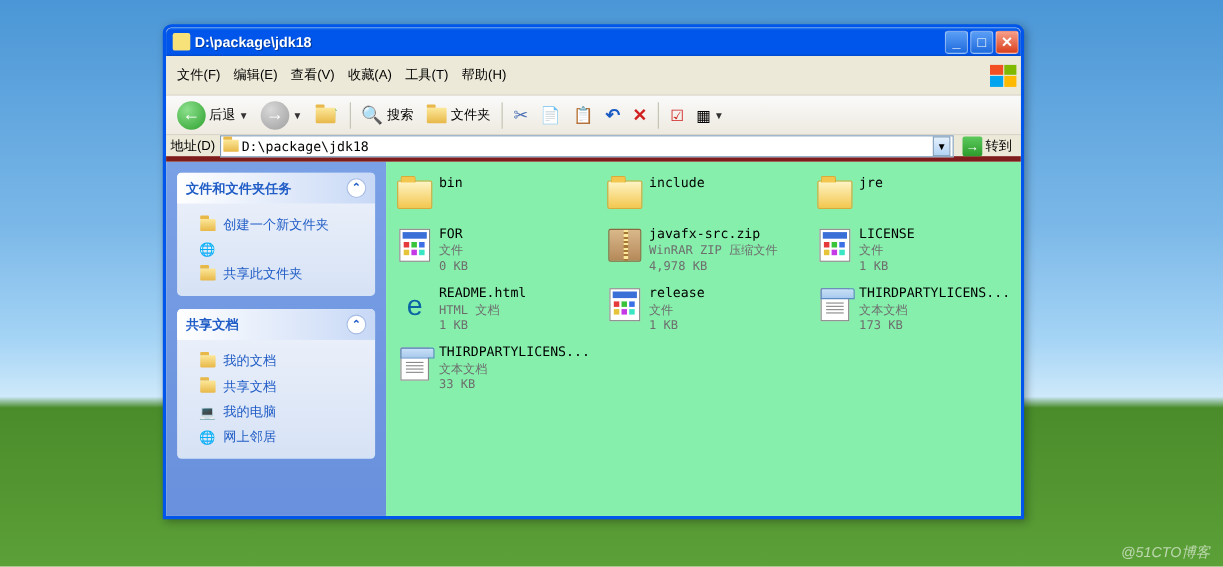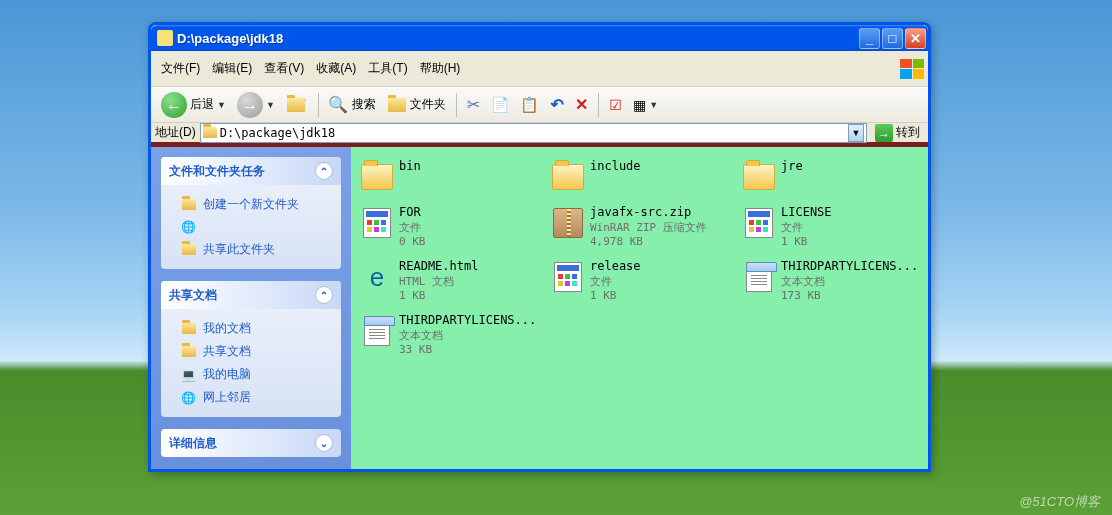--- a/index.html
+++ b/index.html
@@ -340,26 +340,20 @@
             <div class="ti">💻</div>
             <span>我的电脑</span>
           </div>
           <div class="task-link">
             <div class="ti" style="color:#3a6fd8">🌐</div>
             <span>网上邻居</span>
           </div>
         </div>
       </div>
 
-      <div class="panel">
-        <div class="panel-hdr">
-          <span>详细信息</span>
-          <div class="panel-chev">⌄</div>
-        </div>
-      </div>
     </div>
 
     <div class="content">
       <div class="files-grid">
         <div class="file-item">
           <div class="file-icon">
               <div class="folder-ico"></div>
             </div>
           <div class="file-labels">
               <span class="file-name">bin</span>

